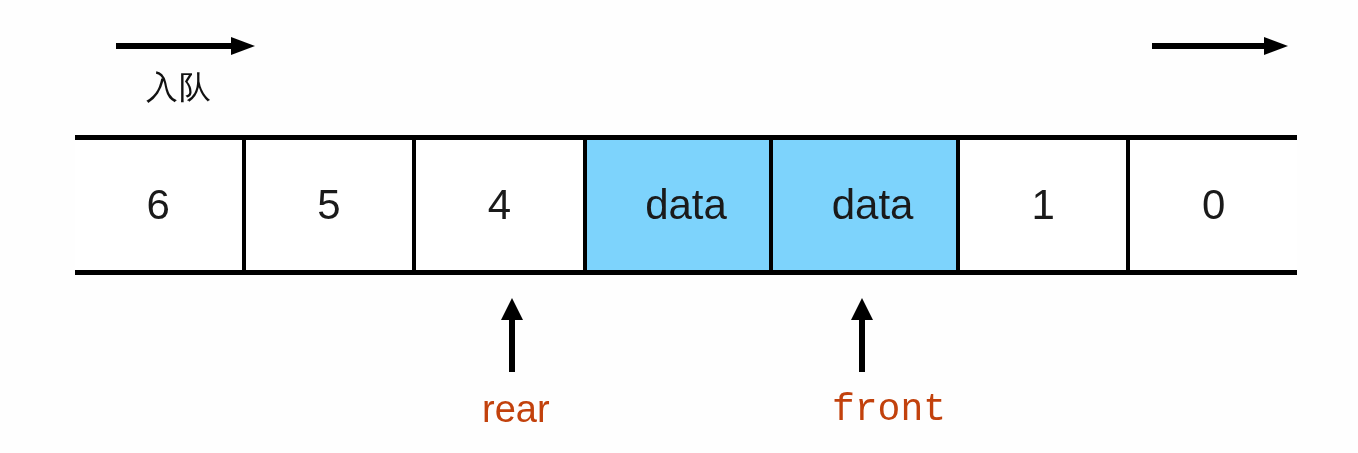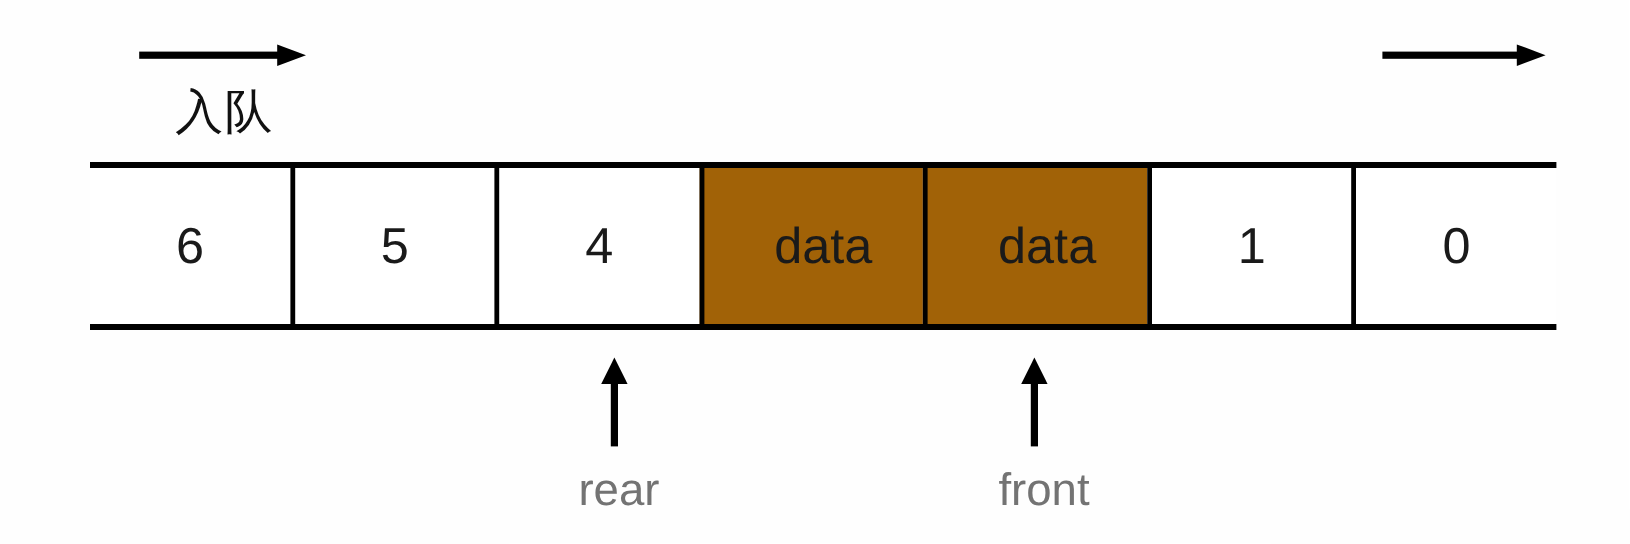--- a/index.html
+++ b/index.html
@@ -37,21 +37,21 @@
     height: 0;
     border-top: 9px solid transparent;
     border-bottom: 9px solid transparent;
     border-left: 24px solid #000000;
   }
 
   
   .top-label {
     position: absolute;
     font-family: Liberation Mono, monospace;
-    font-size: 40px;
+    font-size: 32px;
     color: #111111;
     white-space: nowrap;
     letter-spacing: 1px;
   }
 
   
   #queue {
     position: absolute;
     left: 75px;
     top: 135px;
@@ -71,21 +71,21 @@
     font-size: 42px;
     color: #1a1a1a;
     background: #ffffff;
     border-left: 4px solid #000000;
     box-sizing: border-box;
   }
   .cell:first-child {
     border-left: none;
   }
   .cell.filled {
-    background: #a16207;
+    background: #7dd3fc;
     padding-left: 16px;
   }
   .cell.filled + .cell.filled {
     border-left: 4px solid #000000;
   }
 
   
   .v-pointer {
     position: absolute;
     width: 60px;
@@ -111,21 +111,21 @@
     top: 0;
     width: 0;
     height: 0;
     border-left: 11px solid transparent;
     border-right: 11px solid transparent;
     border-bottom: 22px solid #000000;
   }
   .v-pointer .v-label {
     margin-top: 16px;
     font-size: 38px;
-    color: #737373;
+    color: #c2410c;
     white-space: nowrap;
   }
 </style>
 </head>
 <body>
 
 <div id="stage">
 
   <div class="h-arrow" style="left:116px; top:37px; width:139px;">
     <div class="shaft" style="width:118px;"></div>
@@ -149,21 +149,21 @@
   </div>
 
   <div class="v-pointer" style="left:482px; top:298px;">
     <div class="v-arrow">
       <div class="v-head"></div>
       <div class="v-shaft"></div>
     </div>
     <div class="v-label">rear</div>
   </div>
 
-  <div class="v-pointer" style="left:832px; top:298px;">
+  <div class="v-pointer" style="left:832px; top:298px;font-family:Liberation Mono, monospace;">
     <div class="v-arrow">
       <div class="v-head"></div>
       <div class="v-shaft"></div>
     </div>
     <div class="v-label">front</div>
   </div>
 
 </div>
 
 </body></html>

